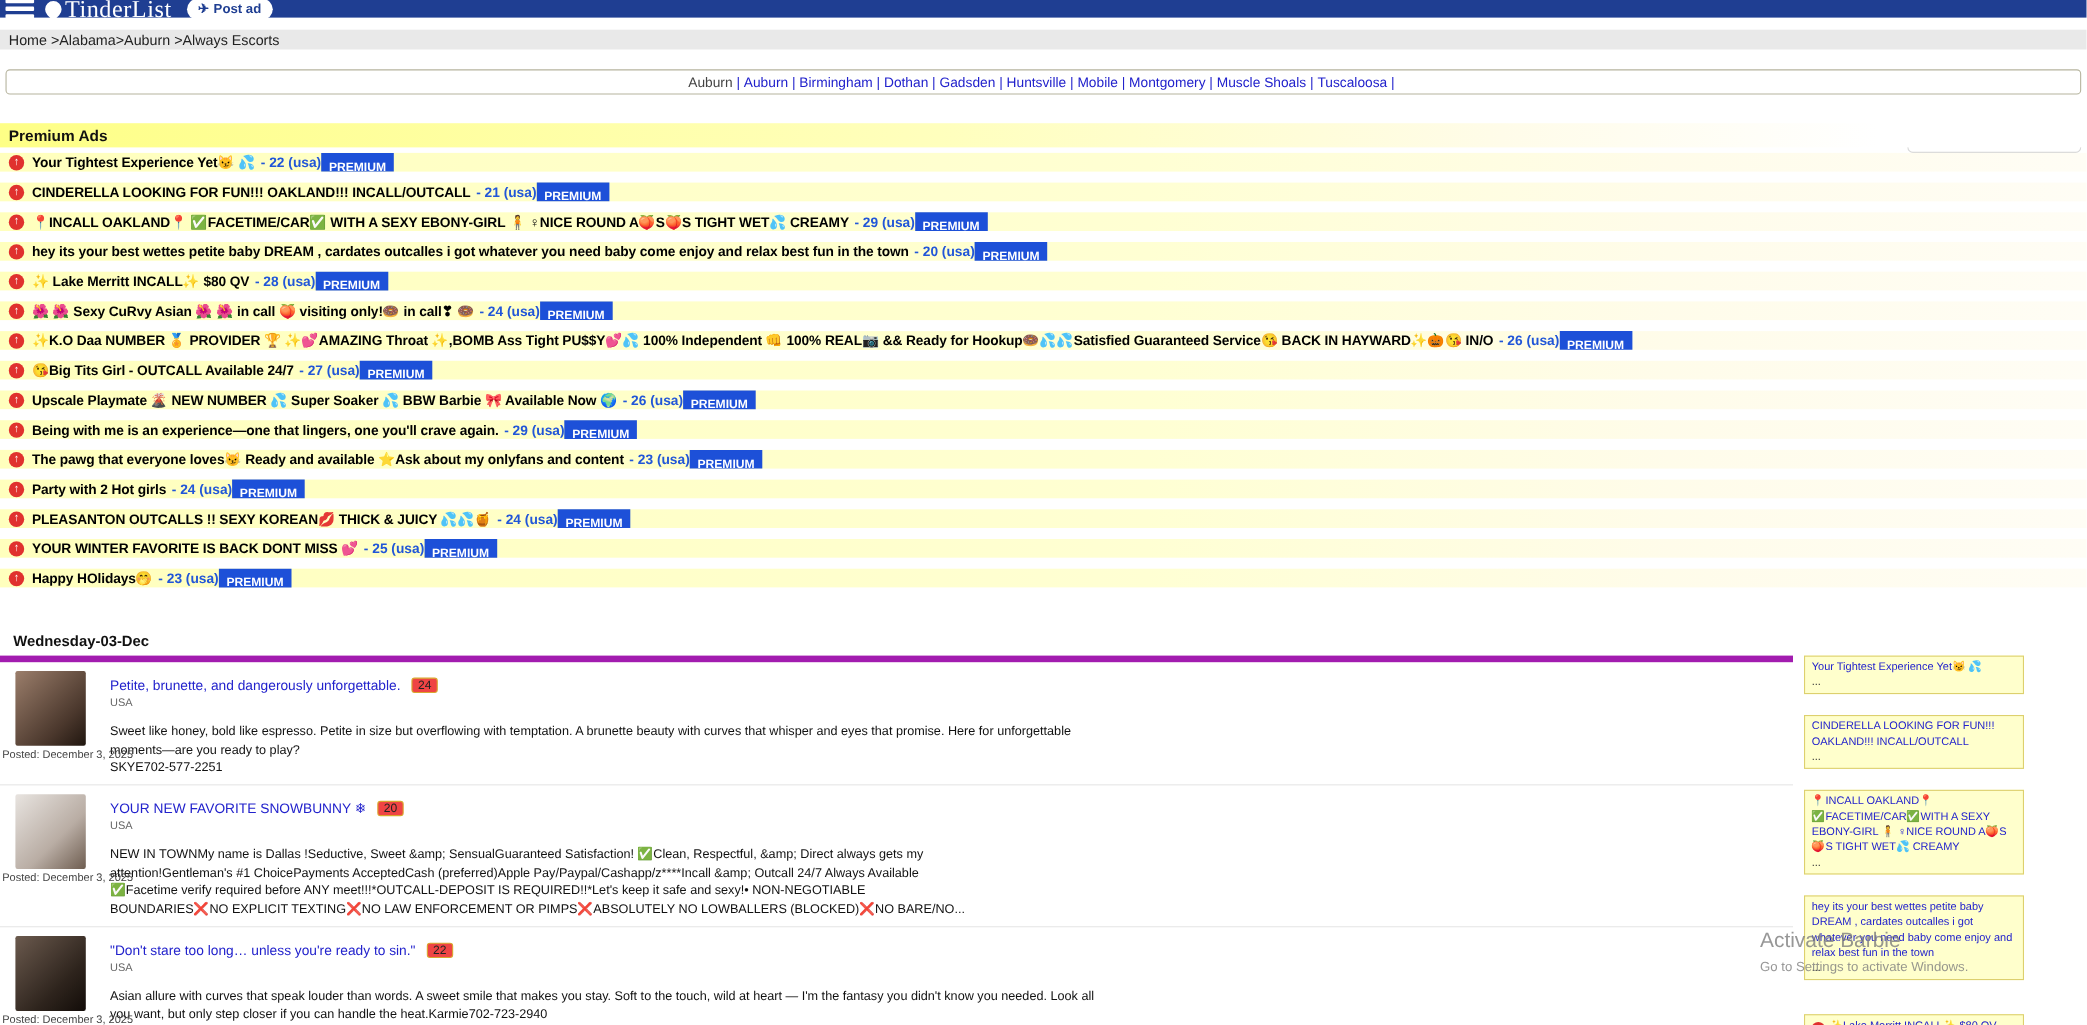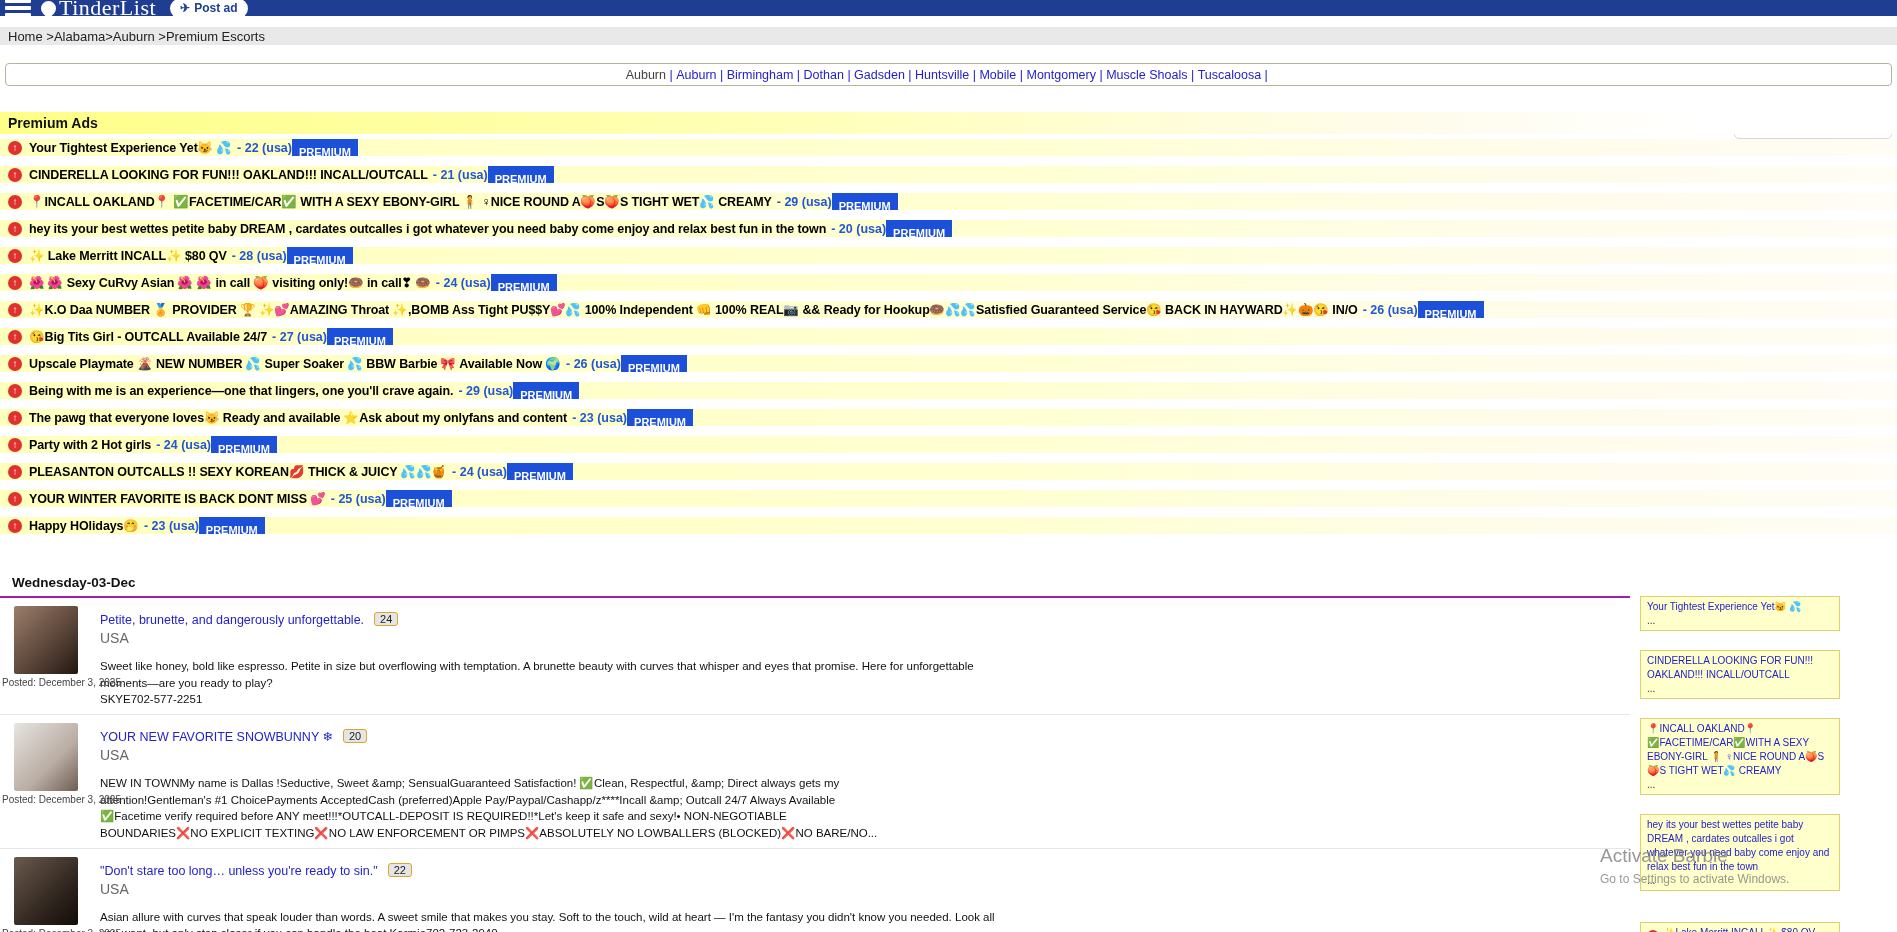--- a/index.html
+++ b/index.html
@@ -54,35 +54,35 @@
       display:flex; align-items:center; justify-content:center; margin-right:7px;
       line-height:1; }
   .ptitle { font-weight:bold; font-size:12.5px; color:#000; letter-spacing:-0.1px; }
   .page-loc { color:var(--age,#2156d8); font-weight:bold; font-size:12.5px; margin-left:5px; }
   .pbadge { margin-left:0; background:var(--badge-bg,#1d50d8); color:#fff;
       font-weight:bold; font-size:11px; padding:12px 7px 3px; border-radius:3px; }
 
   
   .listings { position:absolute; left:0; top:570px; width:1630px; }
   .datehead { font-size:13.5px; font-weight:bold; color:#111; padding:5px 0 6px 12px;
-      border-bottom:2px solid #a21caf; }
+      border-bottom:6px solid #a21caf; }
   .listing { position:relative; padding:12px 0 6px 100px; border-bottom:1px solid #e6e6e6;
       min-height:100px; }
   .thumbwrap { position:absolute; left:2px; top:8px; width:92px; }
   .thumb { margin-left:12px; width:64px; height:68px; border-radius:2px;
       background:linear-gradient(135deg,#9b7e6b,#4a372c 70%,#20160f); cursor:pointer; }
   .listing:nth-of-type(2) .thumb { background:linear-gradient(135deg,#e8e4e0,#b9ada4 60%,#6e5d50); }
   .listing:nth-of-type(3) .thumb { background:linear-gradient(135deg,#6b5a4e,#2e241d 65%,#120c08); }
   .listing:nth-of-type(4) .thumb { background:linear-gradient(135deg,#b98c63,#7a5234 60%,#3c2413); height:46px; }
   .posted { font-size:10px; color:#444; margin-top:3px; white-space:nowrap; }
   .ltitle { font-size:12.5px; color:var(--link,#2222cc); text-decoration:none; cursor:pointer; }
   .agebox { display:inline-block; margin-left:10px; border:1.5px solid var(--age-border,#d9a62e);
-      border-radius:3px; background:#e5e5e5; color:#222; font-size:11px; padding:0 5px;
+      border-radius:3px; background:#ef4444; color:#222; font-size:11px; padding:0 5px;
       vertical-align:1px; }
-  .country { font-size:14px; color:#666; margin:2px 0 12px; }
+  .country { font-size:10px; color:#666; margin:2px 0 12px; }
   .desc { font-size:11.5px; color:#111; line-height:1.45; max-width:905px; }
   .listing:nth-of-type(2) .desc { max-width:782px; }
   .contact { font-size:11.5px; color:#111; line-height:1.45; }
 
   
   .sidebar { position:absolute; left:1640px; top:596px; width:200px; }
   .sbox { background:var(--row-bg,#ffffcc); border:1px solid #ddd06e; padding:3px 6px 2px;
       font-size:10px; line-height:1.4; margin-bottom:19px; cursor:pointer; }
   .sbox .stitle { color:var(--link,#2222cc); }
   .sbox .smore { color:#333; }
@@ -120,21 +120,21 @@
     </button>
   </div>
 
   <div class="crumbbar" id="breadcrumb">
       <a>Home</a>
       <span class="crumb-sep"> &gt;</span>
       <a>Alabama</a>
       <span class="crumb-sep">&gt;</span>
       <a>Auburn</a>
       <span class="crumb-sep"> &gt;</span>
-      <a>Premium Escorts</a>
+      <a>Always Escorts</a>
     </div>
 
   <div class="citybox" id="citybar"><a class="current">Auburn</a><span class="city-sep"> | </span><a>Auburn</a><span class="city-sep"> | </span><a>Birmingham</a><span class="city-sep"> | </span><a>Dothan</a><span class="city-sep"> | </span><a>Gadsden</a><span class="city-sep"> | </span><a>Huntsville</a><span class="city-sep"> | </span><a>Mobile</a><span class="city-sep"> | </span><a>Montgomery</a><span class="city-sep"> | </span><a>Muscle Shoals</a><span class="city-sep"> | </span><a>Tuscaloosa</a><span class="city-sep"> | </span></div>
 
   <div class="mini-box"></div>
 
   <div class="premium-head">
     <span>Premium Ads</span>
   </div>
   <div class="prows" id="prows">

